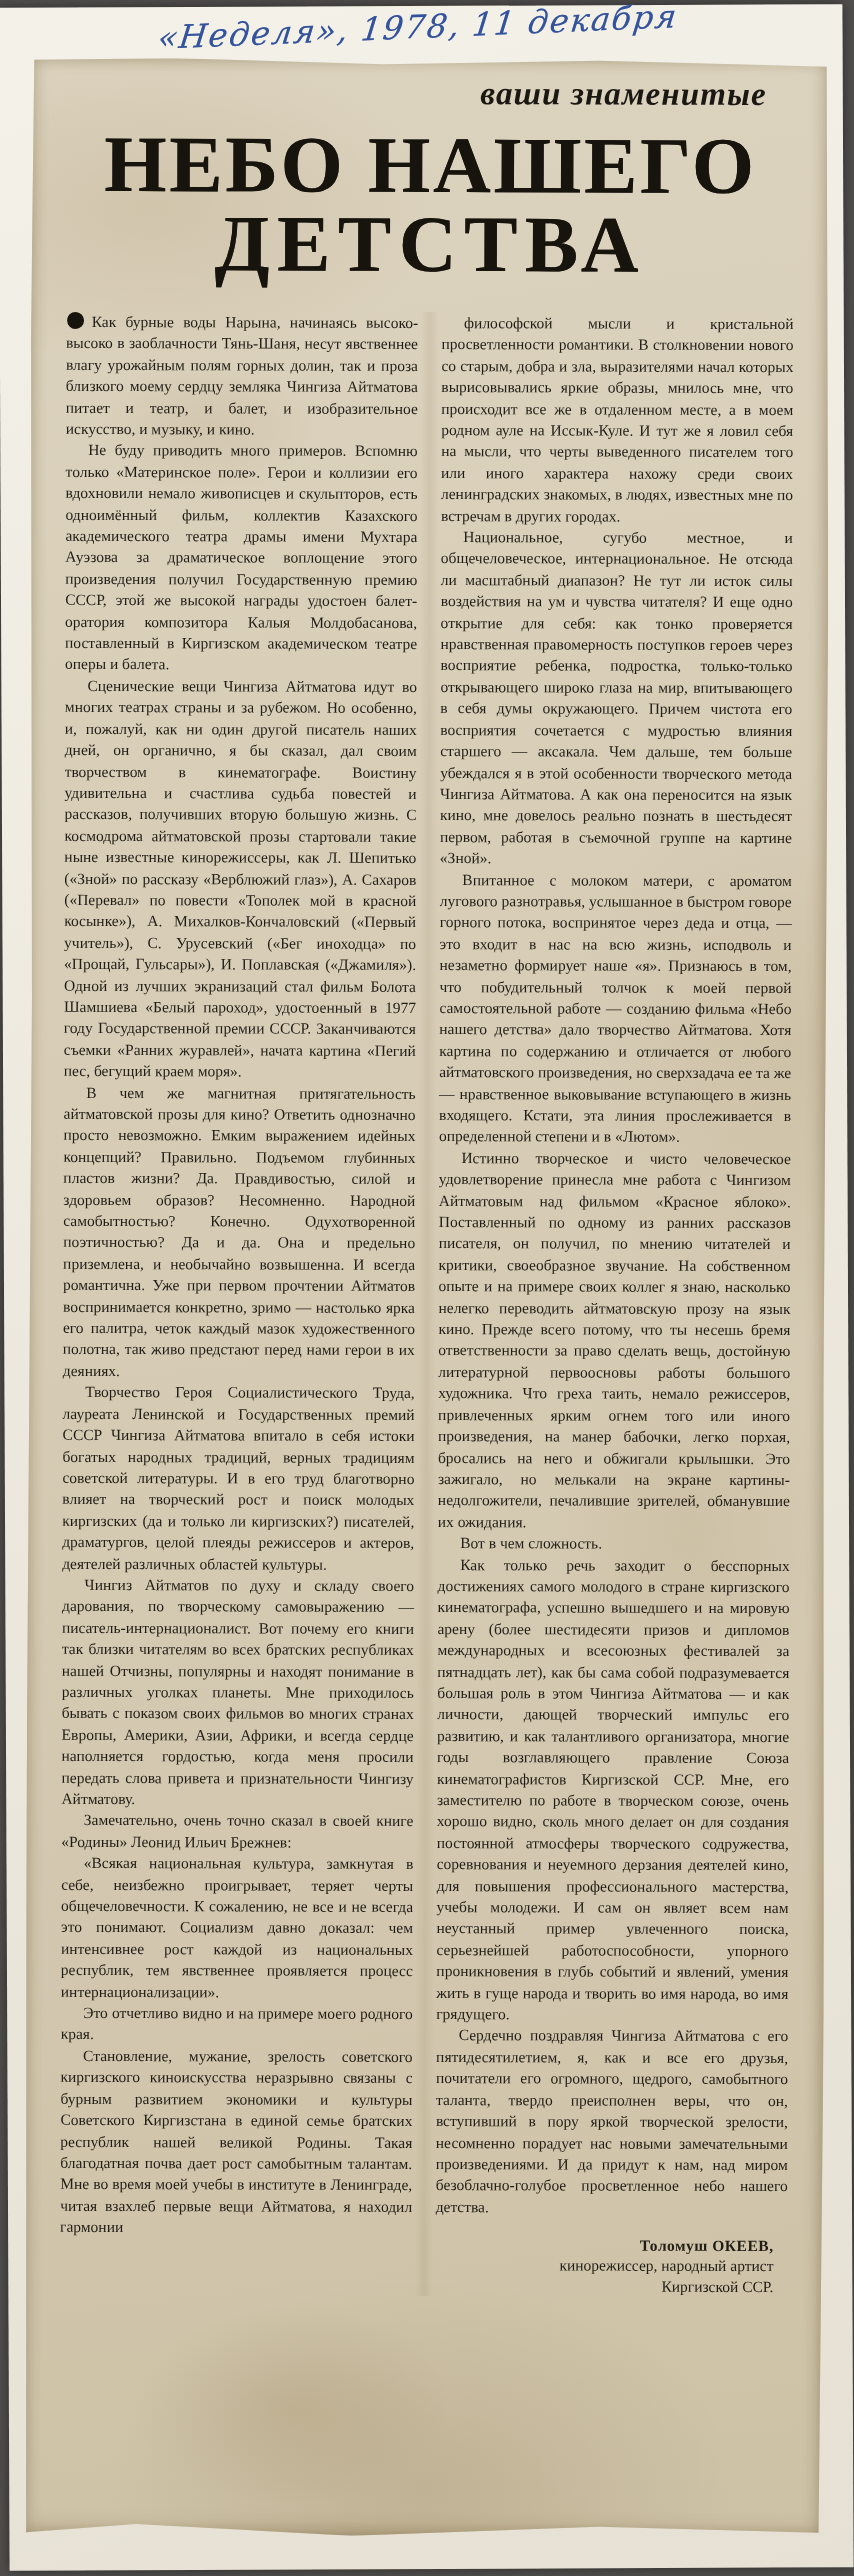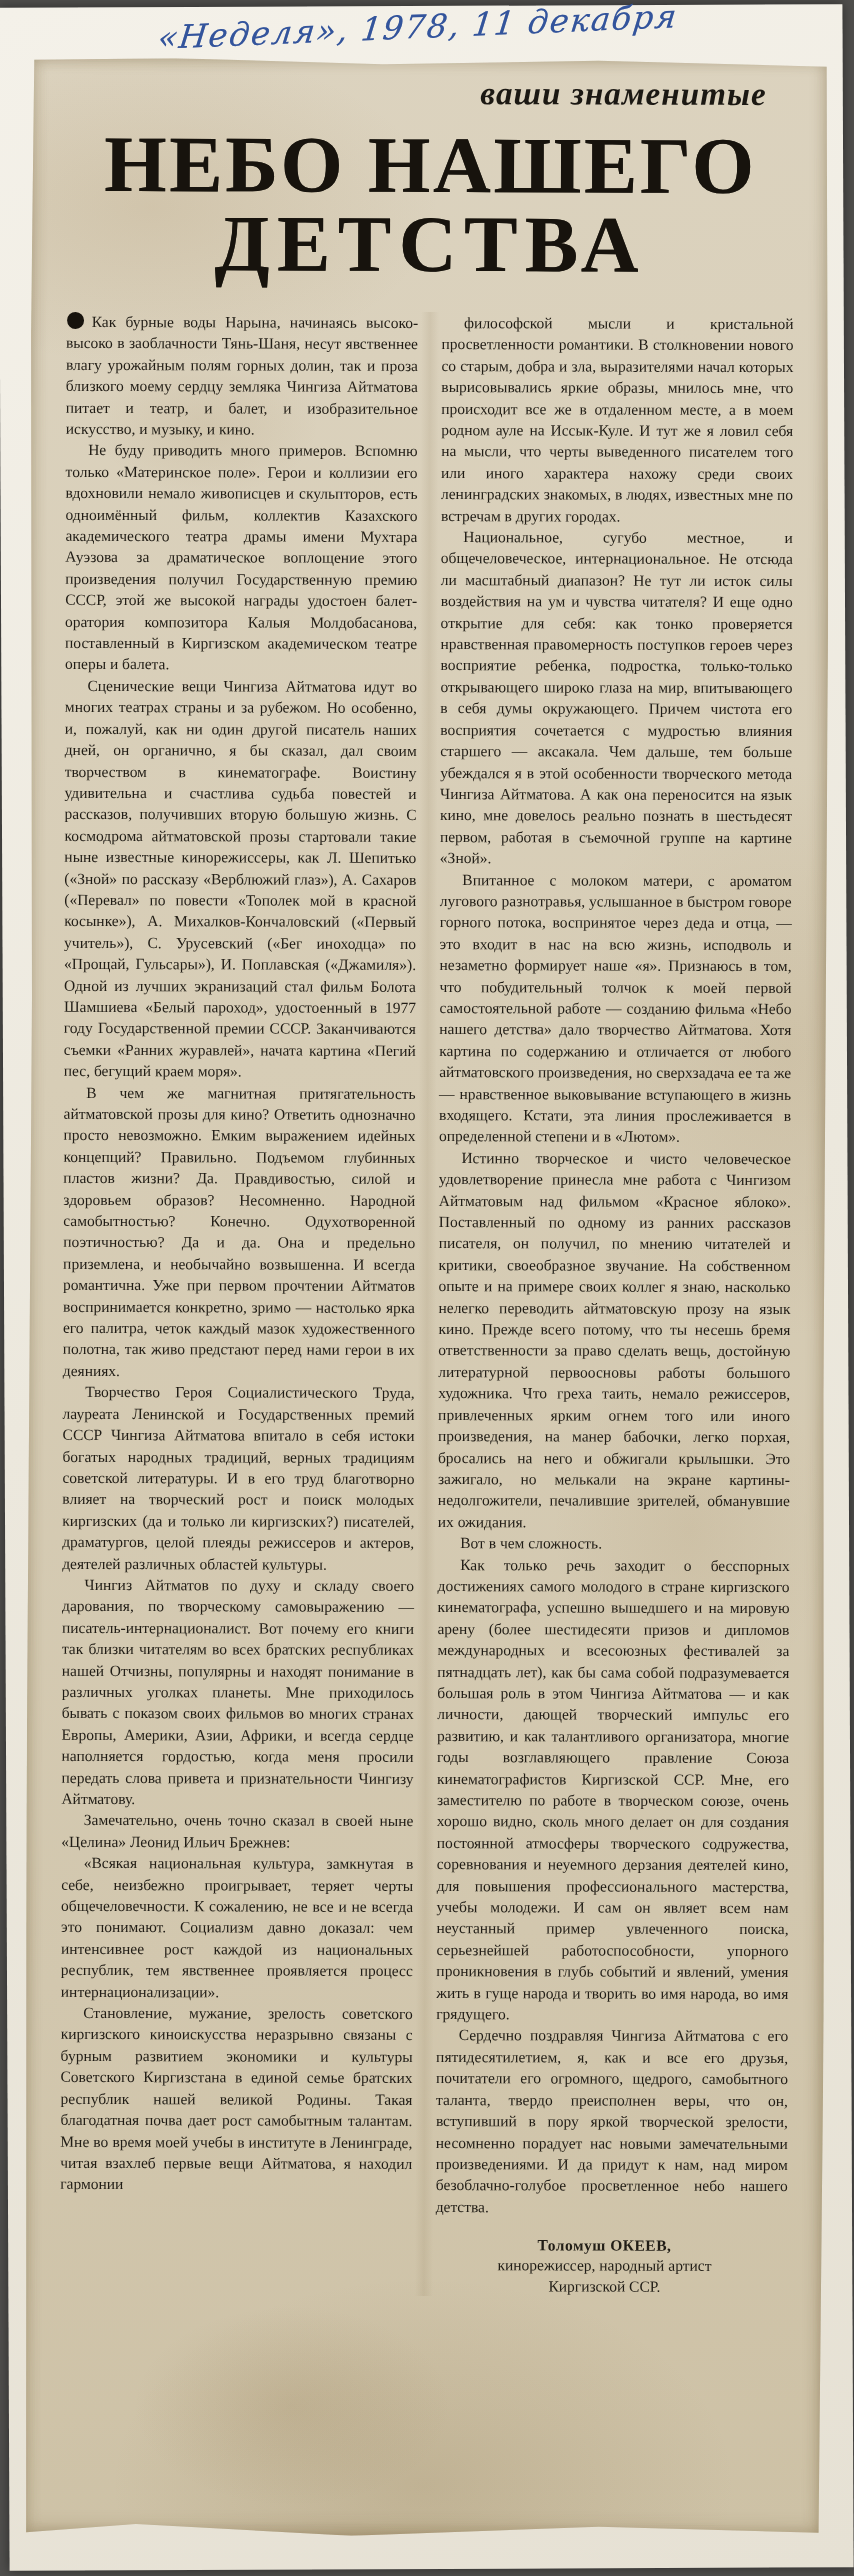--- a/index.html
+++ b/index.html
@@ -106,21 +106,21 @@
   .bullet{
     display:inline-block;
     width:17px;height:17px;
     background:#17130d;
     border-radius:50%;
     margin:0 7.5px 0 1.1px;
     vertical-align:-2.1px;
   }
   .signature{
     margin-top:18px;
-    text-align:center;
+    text-align:right;
     padding-right:14px;
     font-size:15.5px;
     line-height:20.3px;
   }
   .signature .sig-name{font-weight:bold;letter-spacing:0.5px;}
 </style>
 </head>
 <body>
 
 <div class="backing"></div>
@@ -143,22 +143,23 @@
     <div class="gutter-shade"></div>
 
     <div class="col">
       <p class="para lead"><span class="bullet"></span><span>Как бурные воды Нарына, начинаясь высоко-высоко в заоблачности Тянь-Шаня, несут явственнее влагу урожайным полям горных долин, так и проза близкого моему сердцу земляка Чингиза Айтматова питает и театр, и балет, и изобразительное искусство, и музыку, и кино.</span></p>
       <div>
           <p class="para">Не буду приводить много примеров. Вспомню только «Материнское поле». Герои и коллизии его вдохновили немало живописцев и скульпторов, есть одноимённый фильм, коллектив Казахского академического театра драмы имени Мухтара Ауэзова за драматическое воплощение этого произведения получил Государственную премию СССР, этой же высокой награды удостоен балет-оратория композитора Калыя Молдобасанова, поставленный в Киргизском академическом театре оперы и балета.</p>
           <p class="para">Сценические вещи Чингиза Айтматова идут во многих театрах страны и за рубежом. Но особенно, и, пожалуй, как ни один другой писатель наших дней, он органично, я бы сказал, дал своим творчеством в кинематографе. Воистину удивительна и счастлива судьба повестей и рассказов, получивших вторую большую жизнь. С космодрома айтматовской прозы стартовали такие ныне известные кинорежиссеры, как Л. Шепитько («Зной» по рассказу «Верблюжий глаз»), А. Сахаров («Перевал» по повести «Тополек мой в красной косынке»), А. Михалков-Кончаловский («Первый учитель»), С. Урусевский («Бег иноходца» по «Прощай, Гульсары»), И. Поплавская («Джамиля»). Одной из лучших экранизаций стал фильм Болота Шамшиева «Белый пароход», удостоенный в 1977 году Государственной премии СССР. Заканчиваются съемки «Ранних журавлей», начата картина «Пегий пес, бегущий краем моря».</p>
           <p class="para">В чем же магнитная притягательность айтматовской прозы для кино? Ответить однозначно просто невозможно. Емким выражением идейных концепций? Правильно. Подъемом глубинных пластов жизни? Да. Правдивостью, силой и здоровьем образов? Несомненно. Народной самобытностью? Конечно. Одухотворенной поэтичностью? Да и да. Она и предельно приземлена, и необычайно возвышенна. И всегда романтична. Уже при первом прочтении Айтматов воспринимается конкретно, зримо — настолько ярка его палитра, четок каждый мазок художественного полотна, так живо предстают перед нами герои в их деяниях.</p>
           <p class="para">Творчество Героя Социалистического Труда, лауреата Ленинской и Государственных премий СССР Чингиза Айтматова впитало в себя истоки богатых народных традиций, верных традициям советской литературы. И в его труд благотворно влияет на творческий рост и поиск молодых киргизских (да и только ли киргизских?) писателей, драматургов, целой плеяды режиссеров и актеров, деятелей различных областей культуры.</p>
           <p class="para">Чингиз Айтматов по духу и складу своего дарования, по творческому самовыражению — писатель-интернационалист. Вот почему его книги так близки читателям во всех братских республиках нашей Отчизны, популярны и находят понимание в различных уголках планеты. Мне приходилось бывать с показом своих фильмов во многих странах Европы, Америки, Азии, Африки, и всегда сердце наполняется гордостью, когда меня просили передать слова привета и признательности Чингизу Айтматову.</p>
-          <p class="para">Замечательно, очень точно сказал в своей ныне «Целина» Леонид Ильич Брежнев:</p>
+          <p class="para">Замечательно, очень точно сказал в своей книге «Родины» Леонид Ильич Брежнев:</p>
           <p class="para">«Всякая национальная культура, замкнутая в себе, неизбежно проигрывает, теряет черты общечеловечности. К сожалению, не все и не всегда это понимают. Социализм давно доказал: чем интенсивнее рост каждой из национальных республик, тем явственнее проявляется процесс интернационализации».</p>
+          <p class="para">Это отчетливо видно и на примере моего родного края.</p>
           <p class="para">Становление, мужание, зрелость советского киргизского киноискусства неразрывно связаны с бурным развитием экономики и культуры Советского Киргизстана в единой семье братских республик нашей великой Родины. Такая благодатная почва дает рост самобытным талантам. Мне во время моей учебы в институте в Ленинграде, читая взахлеб первые вещи Айтматова, я находил гармонии</p>
         </div>
     </div>
 
     <div class="col">
       <div>
           <p class="para">философской мысли и кристальной просветленности романтики. В столкновении нового со старым, добра и зла, выразителями начал которых вырисовывались яркие образы, мнилось мне, что происходит все же в отдаленном месте, а в моем родном ауле на Иссык-Куле. И тут же я ловил себя на мысли, что черты выведенного писателем того или иного характера нахожу среди своих ленинградских знакомых, в людях, известных мне по встречам в других городах.</p>
           <p class="para">Национальное, сугубо местное, и общечеловеческое, интернациональное. Не отсюда ли масштабный диапазон? Не тут ли исток силы воздействия на ум и чувства читателя? И еще одно открытие для себя: как тонко проверяется нравственная правомерность поступков героев через восприятие ребенка, подростка, только-только открывающего широко глаза на мир, впитывающего в себя думы окружающего. Причем чистота его восприятия сочетается с мудростью влияния старшего — аксакала. Чем дальше, тем больше убеждался я в этой особенности творческого метода Чингиза Айтматова. А как она переносится на язык кино, мне довелось реально познать в шестьдесят первом, работая в съемочной группе на картине «Зной».</p>
           <p class="para">Впитанное с молоком матери, с ароматом лугового разнотравья, услышанное в быстром говоре горного потока, воспринятое через деда и отца, — это входит в нас на всю жизнь, исподволь и незаметно формирует наше «я». Признаюсь в том, что побудительный толчок к моей первой самостоятельной работе — созданию фильма «Небо нашего детства» дало творчество Айтматова. Хотя картина по содержанию и отличается от любого айтматовского произведения, но сверхзадача ее та же — нравственное выковывание вступающего в жизнь входящего. Кстати, эта линия прослеживается в определенной степени и в «Лютом».</p>
           <p class="para">Истинно творческое и чисто человеческое удовлетворение принесла мне работа с Чингизом Айтматовым над фильмом «Красное яблоко». Поставленный по одному из ранних рассказов писателя, он получил, по мнению читателей и критики, своеобразное звучание. На собственном опыте и на примере своих коллег я знаю, насколько нелегко переводить айтматовскую прозу на язык кино. Прежде всего потому, что ты несешь бремя ответственности за право сделать вещь, достойную литературной первоосновы работы большого художника. Что греха таить, немало режиссеров, привлеченных ярким огнем того или иного произведения, на манер бабочки, легко порхая, бросались на него и обжигали крылышки. Это зажигало, но мелькали на экране картины-недолгожители, печалившие зрителей, обманувшие их ожидания.</p>

